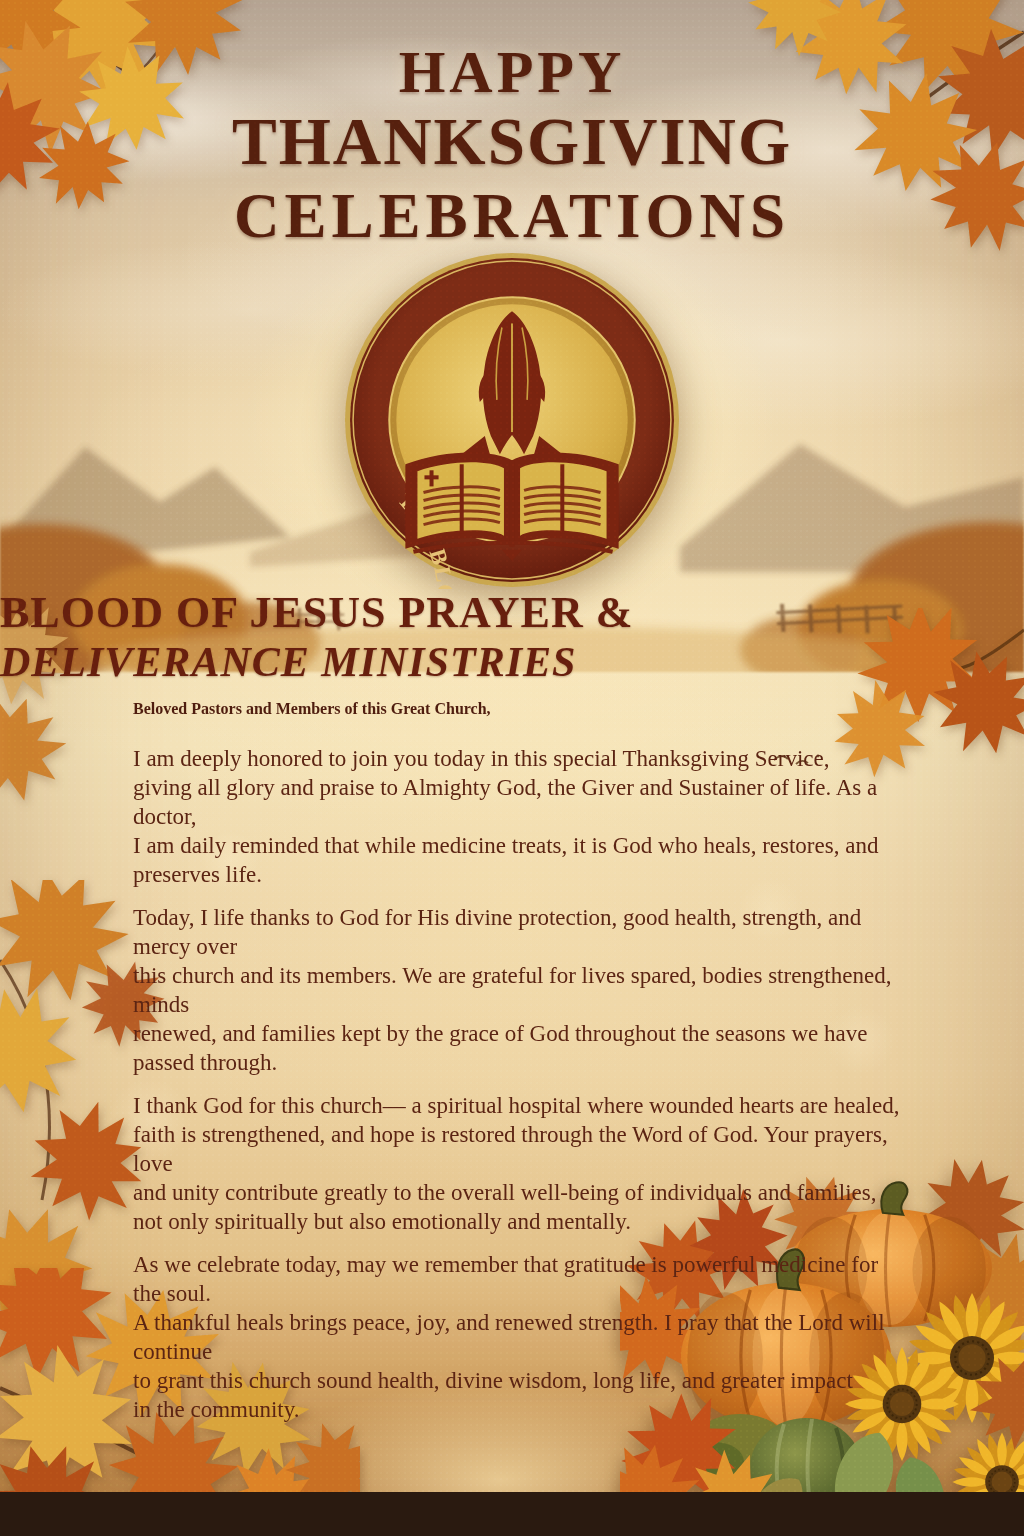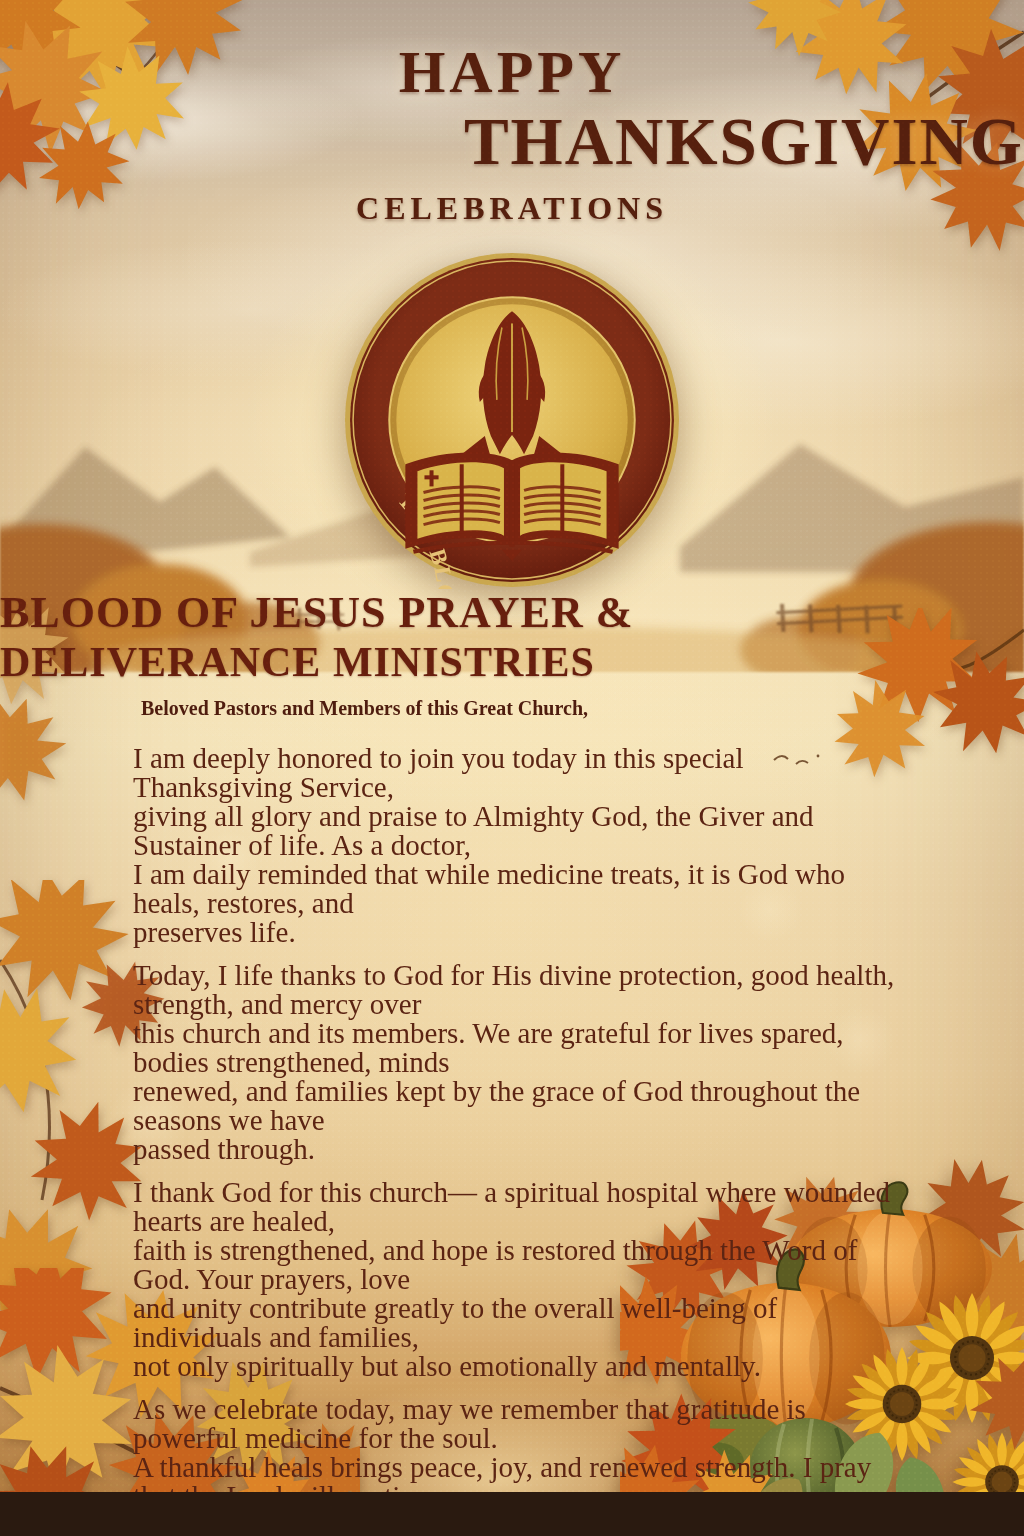--- a/index.html
+++ b/index.html
@@ -39,31 +39,31 @@
     background-image:radial-gradient(rgba(255,252,240,.10) 1px, transparent 1.4px);
     background-size:6px 6px;opacity:.45;mix-blend-mode:overlay;z-index:9;
   }
   svg.decor{position:absolute;pointer-events:none;}
   .landscape{left:0;top:352px;width:1024px;height:320px;filter:blur(1.2px);opacity:.95;z-index:1;}
   .cluster{z-index:4;filter:drop-shadow(2px 4px 5px rgba(90,45,12,.30));}
   .titleblock{position:absolute;left:0;top:40px;width:1024px;text-align:center;z-index:5;
     color:#56200e;font-weight:bold;
     text-shadow:0 2px 3px rgba(70,25,8,.35),0 0 18px rgba(255,232,184,.35);}
   .t1{font-size:60px;letter-spacing:4px;line-height:64px;}
-  .t2{font-size:67px;letter-spacing:2px;line-height:70px;margin-top:2px;text-align:right;}
-  .t3{font-size:32px;letter-spacing:5px;line-height:52px;margin-top:6px;text-align:center;}
+  .t2{font-size:67px;letter-spacing:2px;line-height:70px;margin-top:2px;}
+  .t3{font-size:63px;letter-spacing:5px;line-height:52px;margin-top:14px;text-align:center;}
   .seal{position:absolute;left:343px;top:251px;width:338px;height:338px;z-index:5;
     filter:drop-shadow(0 10px 20px rgba(90,50,18,.45));}
   .ministry{position:absolute;left:0;top:588px;width:1024px;text-align:left;z-index:5;
     color:#671f0e;font-weight:bold;text-shadow:0 1px 2px rgba(80,30,10,.3);}
   .m1{font-size:44px;letter-spacing:1px;line-height:50px;}
-  .m2{font-size:42px;letter-spacing:1px;line-height:48px;}
+  .m2{font-size:42px;letter-spacing:1px;line-height:48px;font-style:italic;}
   .letter{position:absolute;left:133px;top:694px;width:775px;z-index:7;color:#5b2413;}
-  .salutation{font-size:20px;font-weight:bold;color:#4e1c0e;margin:0 0 21px 8px;line-height:29px;}
-  .para{font-size:29px;line-height:29px;margin:0 0 14px 0;white-space:pre-line;}
+  .salutation{font-size:16px;font-weight:bold;color:#4e1c0e;margin:0 0 21px 0;line-height:29px;}
+  .para{font-size:23px;line-height:29px;margin:0 0 14px 0;white-space:pre-line;}
   .arrangement{z-index:6;filter:drop-shadow(-4px 6px 8px rgba(80,40,10,.35));}
   .birds{z-index:7;opacity:.8;}
 </style>
 </head>
 <body>
 
 <div class="poster">
 
   <div class="layer clouds"></div>
 

